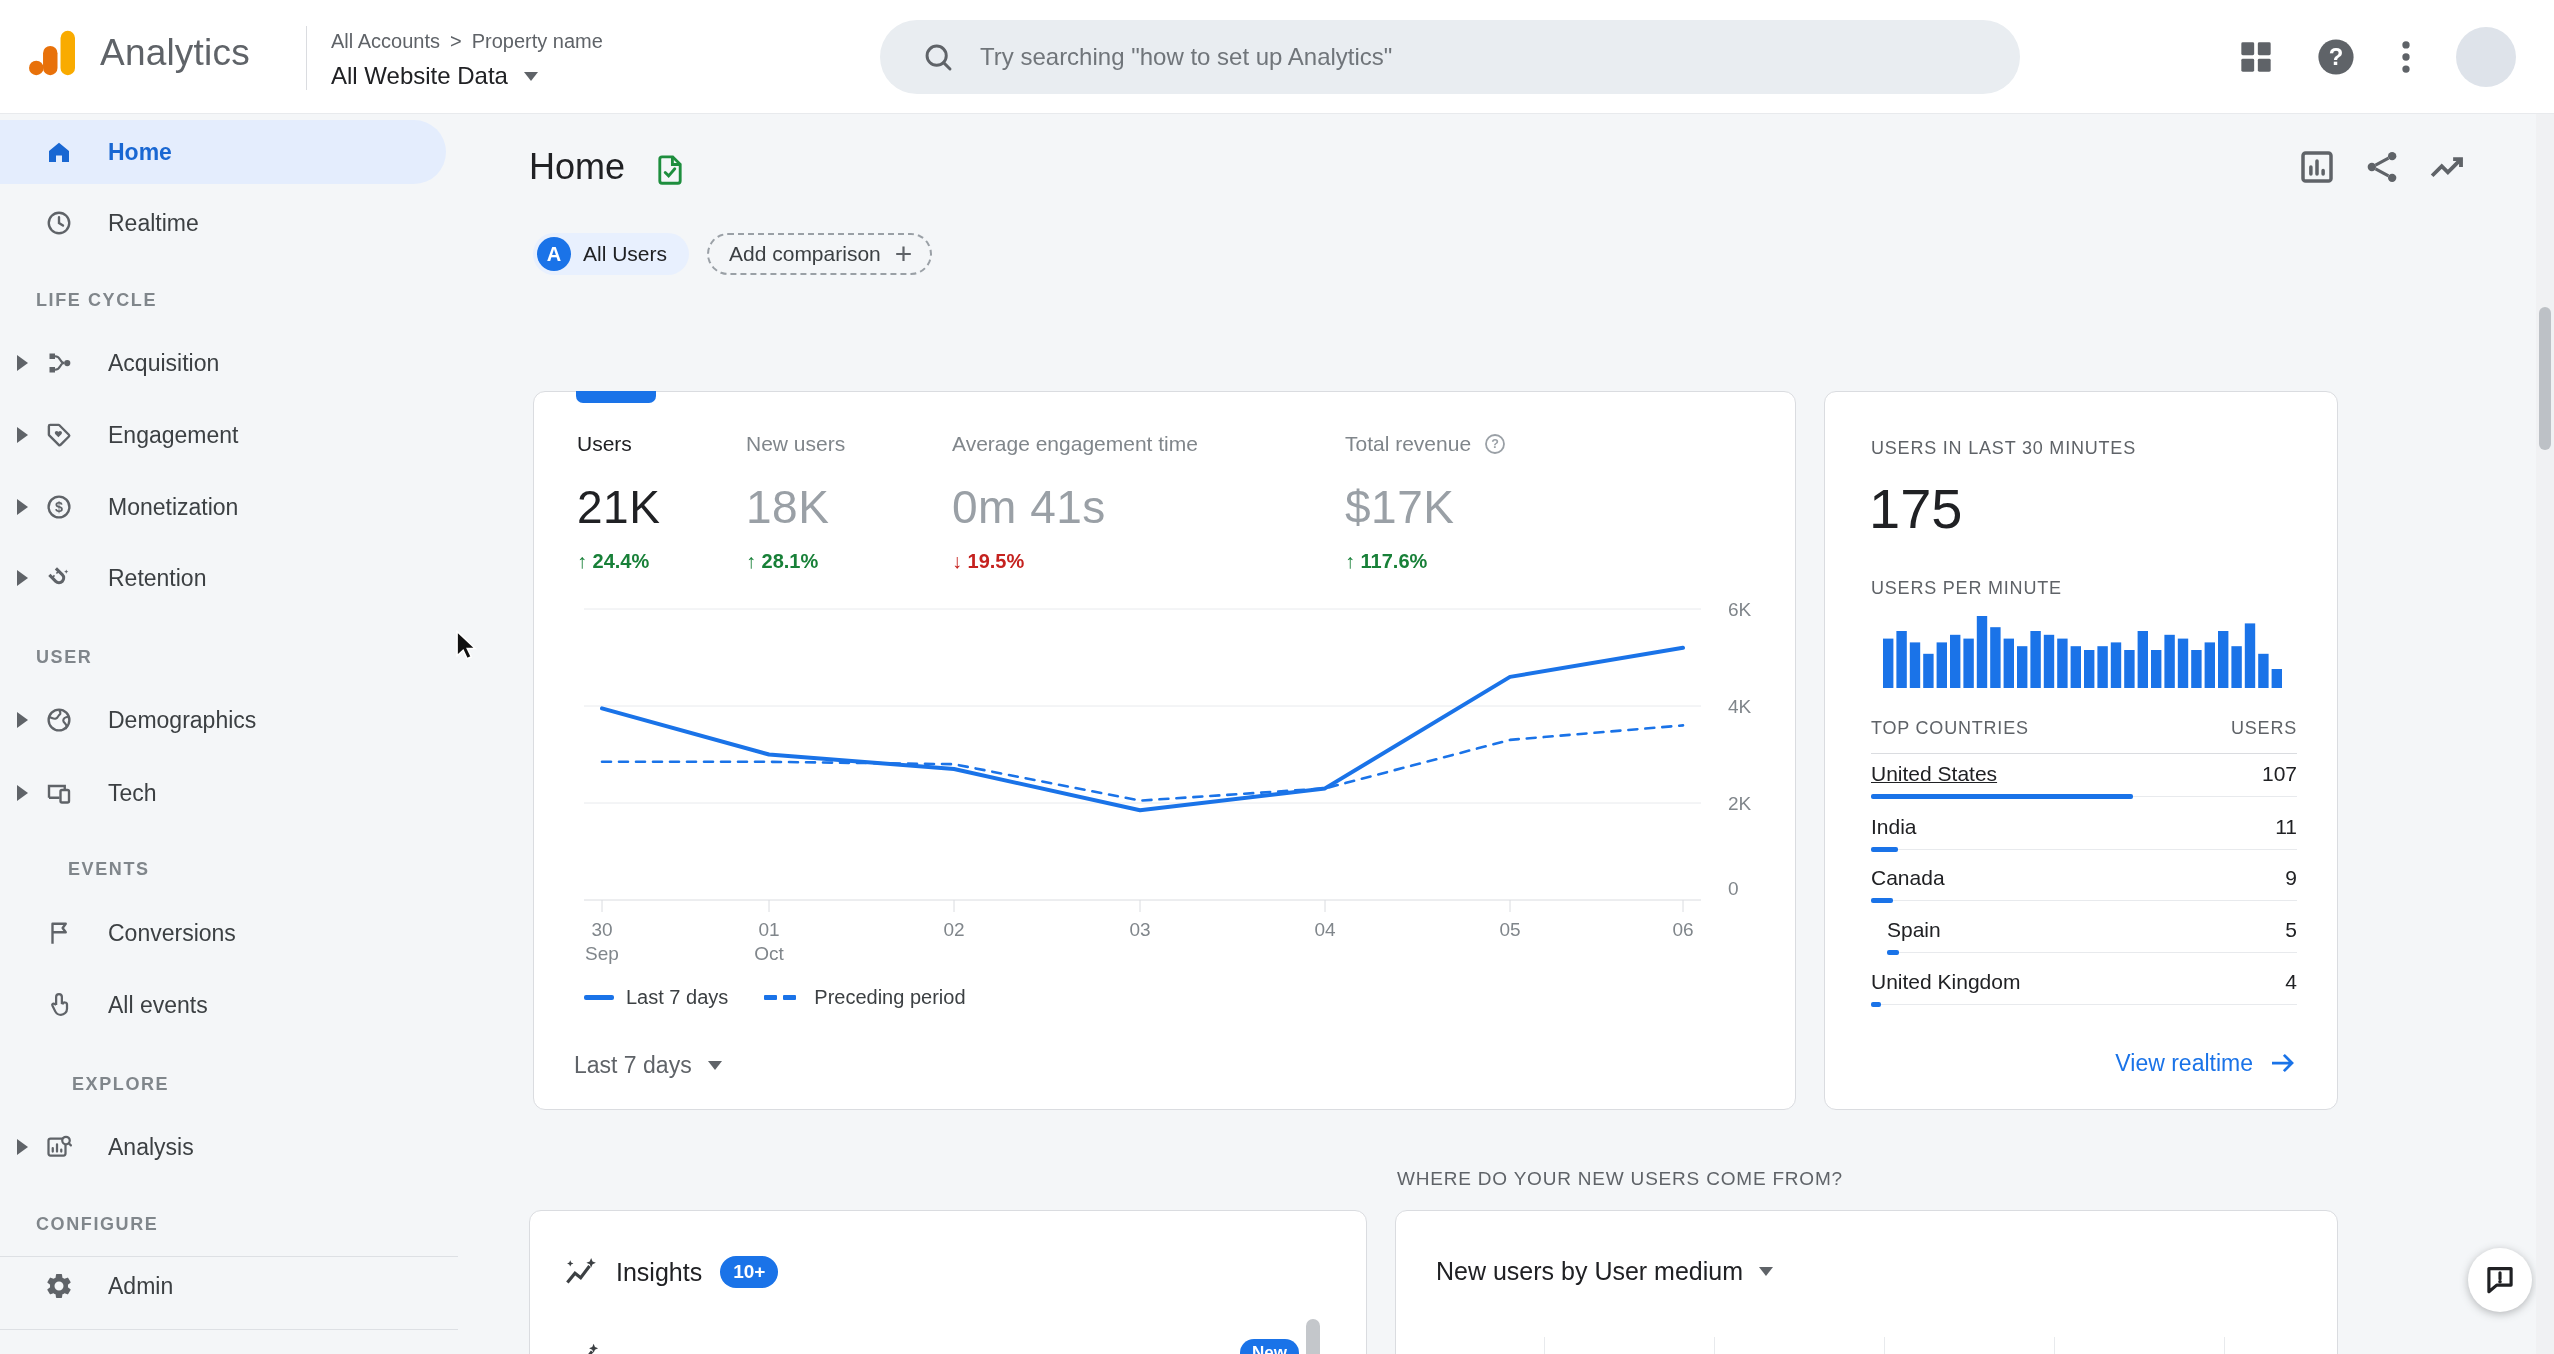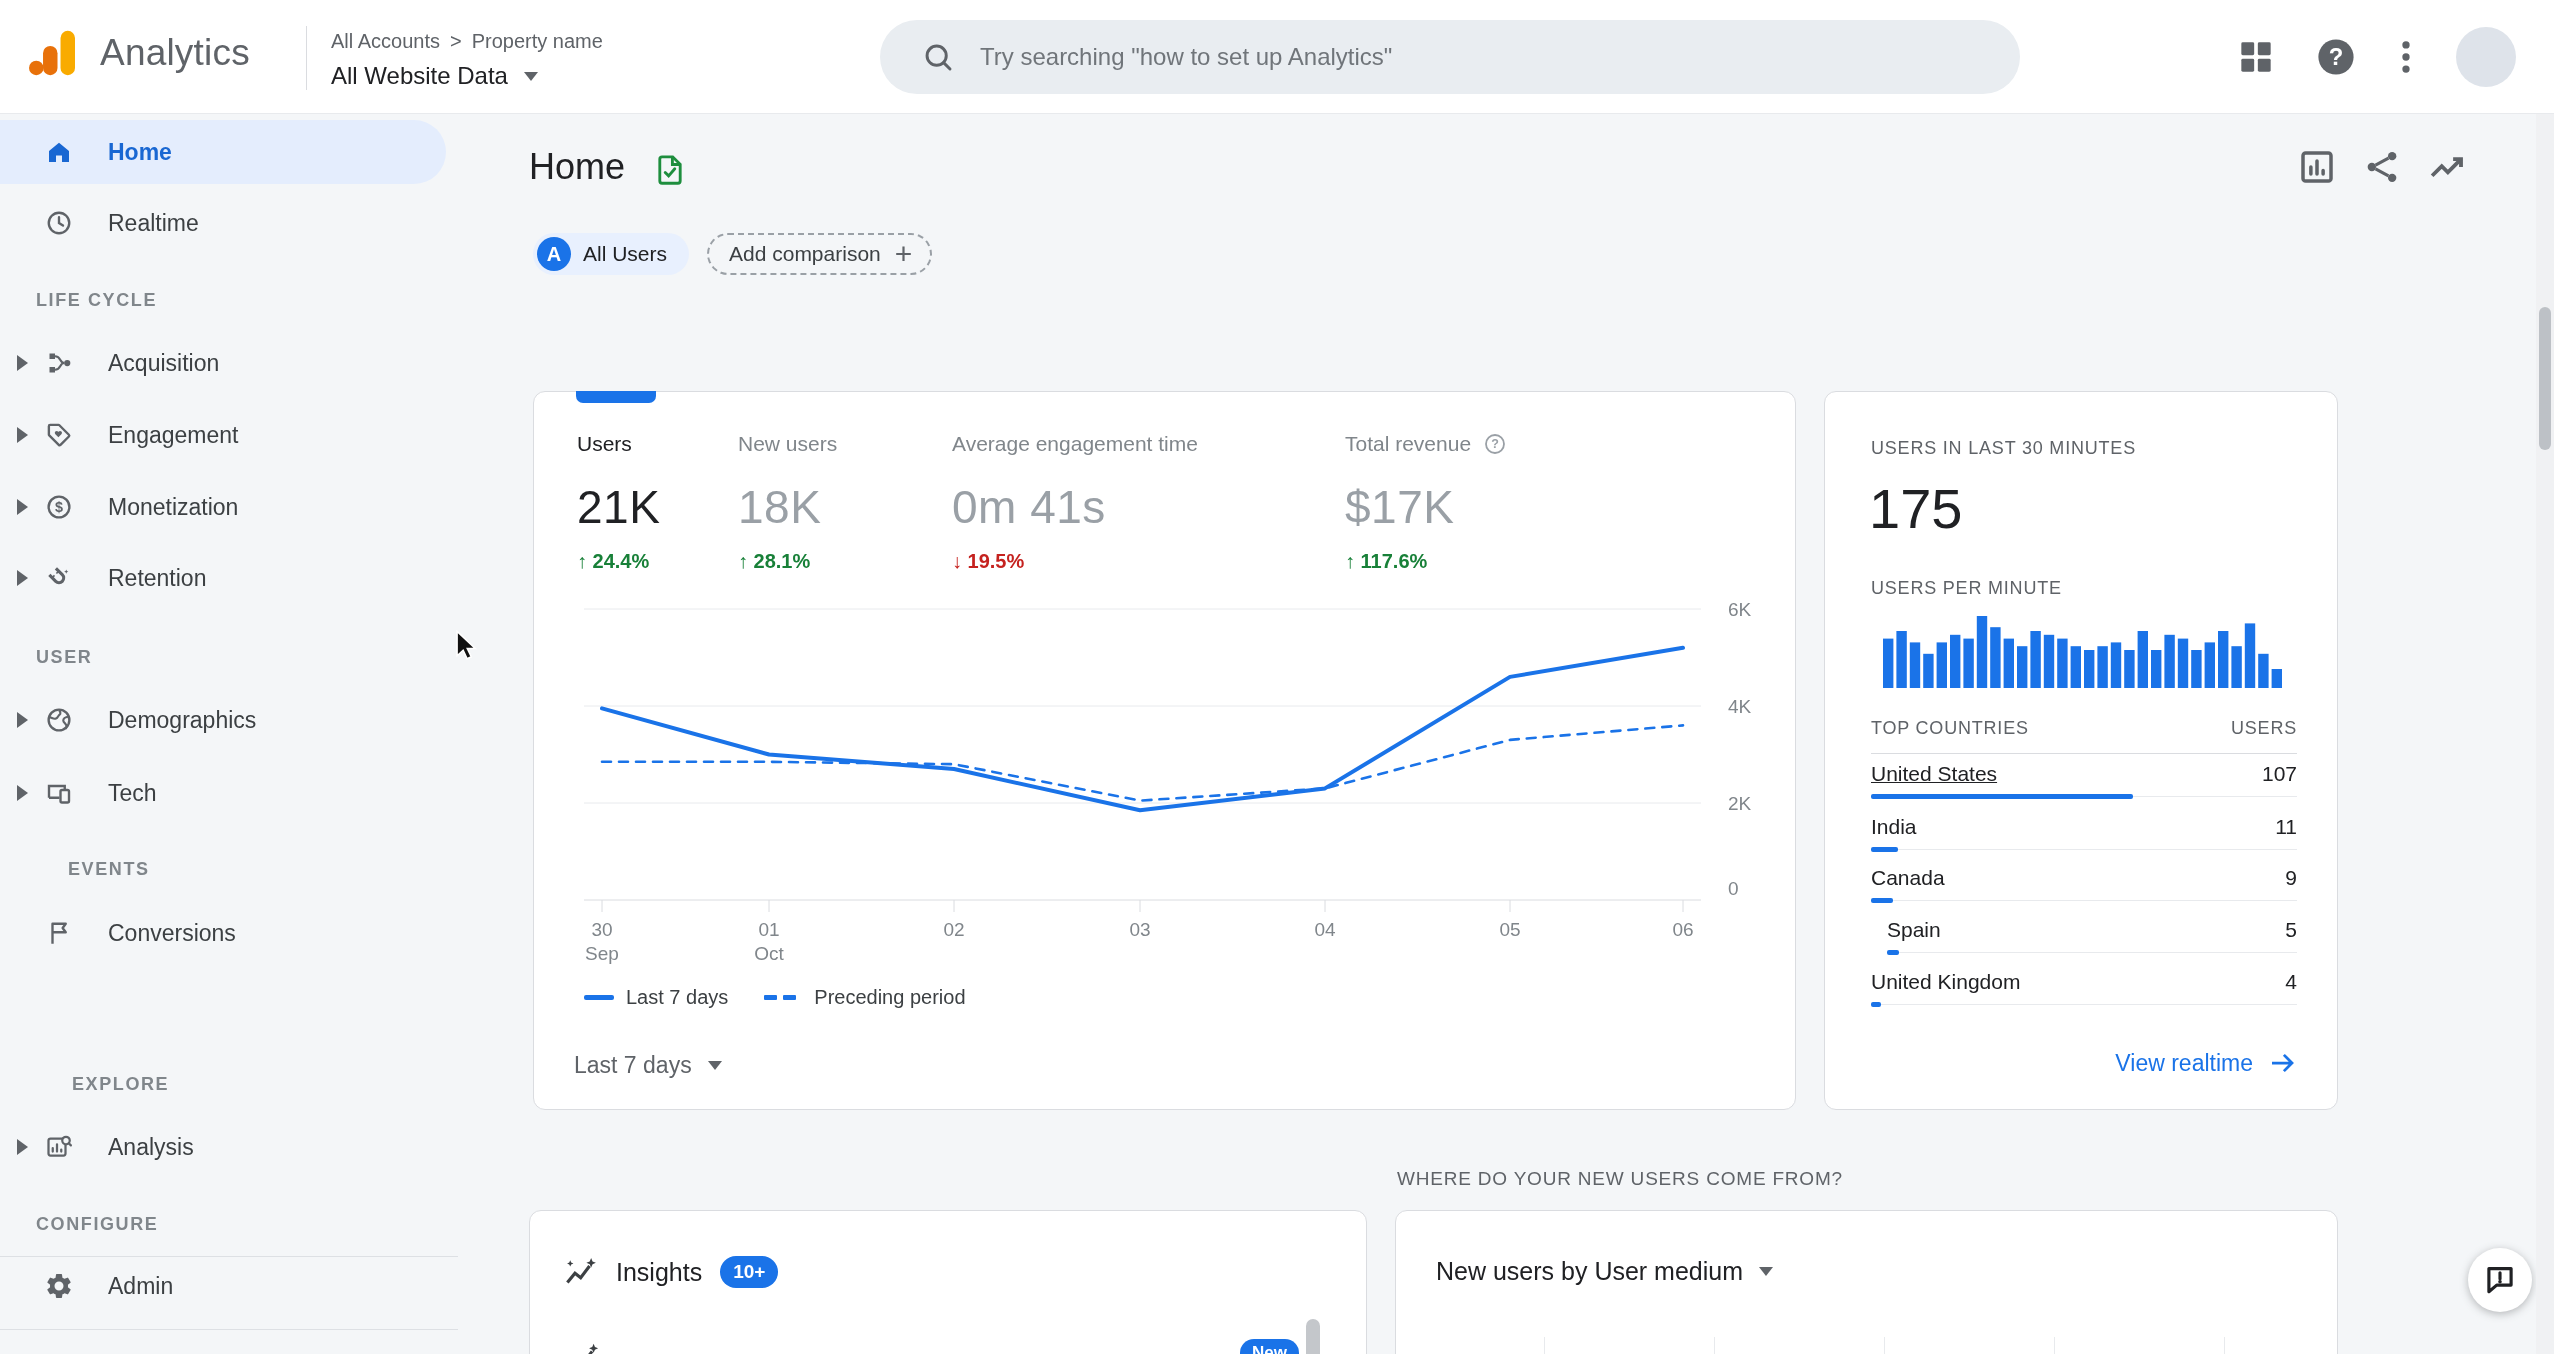--- a/index.html
+++ b/index.html
@@ -231,20 +231,27 @@
           <rect x="13.2" y="9.6" width="6.8" height="10" rx="1.2" fill="none" stroke="currentColor" stroke-width="1.9"></rect>
         </svg></span>
       <span class="lbl">Tech</span>
     </div>
     <div class="side-hdr" style="top: 745px; margin-left: 32px;">EVENTS</div>
     <div class="side-item" style="top: 787px;">
       <span class="ic"><svg viewBox="0 0 24 24">
           <path d="M6.8 20.6V4.6h10.6L14.9 8l2.5 3.4H6.8" fill="none" stroke="currentColor" stroke-width="1.9" stroke-linejoin="round"></path>
         </svg></span>
       <span class="lbl">Conversions</span>
+    </div>
+    <div class="side-item" style="top: 859px;">
+      <span class="ic"><svg viewBox="0 0 24 24">
+          <path d="M9.7 11.9V5.5a2.3 2.3 0 0 1 4.6 0v5.6" fill="none" stroke="currentColor" stroke-width="1.8"></path>
+          <path d="M9.7 11.9l-1.6-.9c-.9-.5-1.9.5-1.4 1.4l2.3 4.7a5 5 0 0 0 4.5 2.8c2.7 0 4.9-2.2 4.9-4.9v-3.2a1.7 1.7 0 0 0-3.4-.2" fill="none" stroke="currentColor" stroke-width="1.8" stroke-linejoin="round"></path>
+        </svg></span>
+      <span class="lbl">All events</span>
     </div>
     <div class="side-hdr" style="top: 960px; margin-left: 36px;">EXPLORE</div>
     <div class="side-item" style="top: 1001px;">
       <span class="caret"></span>
       <span class="ic"><svg viewBox="0 0 24 24">
           <rect x="3.6" y="5.2" width="13.6" height="13.6" rx="1.6" fill="none" stroke="currentColor" stroke-width="1.8"></rect>
           <path d="M7 15.6v-2.8M10.4 15.6V9.8M13.8 15.6v-1.6" stroke="currentColor" stroke-width="1.8" stroke-linecap="round"></path>
           <circle cx="17.6" cy="6.8" r="3" fill="#f4f6f8" stroke="currentColor" stroke-width="1.8"></circle>
           <path d="M19.8 9l1.7 1.7" stroke="currentColor" stroke-width="1.8" stroke-linecap="round"></path>
         </svg></span>
@@ -328,21 +335,21 @@
       <polyline points="68,369.8 235,369.8 420,372.2 606,408.6 791,396.4 976,347.9 1149,333.4" fill="none" stroke="#1a73e8" stroke-width="2.6" stroke-dasharray="9 8" stroke-linejoin="round" stroke-linecap="round"></polyline>
     </svg>
   <div id="metrics-row">
       <div class="metric emph" style="left: 43px;">
         <div class="m-lbl">
           <span>Users</span>
         </div>
         <div class="m-val">21K</div>
         <div class="m-delta up">↑ 24.4%</div>
       </div>
-      <div class="metric" style="left: 204px;">
+      <div class="metric" style="left: 212px;">
         <div class="m-lbl">
           <span>New users</span>
         </div>
         <div class="m-val">18K</div>
         <div class="m-delta up">↑ 28.1%</div>
       </div>
       <div class="metric" style="left: 418px;">
         <div class="m-lbl">
           <span>Average engagement time</span>
         </div>

